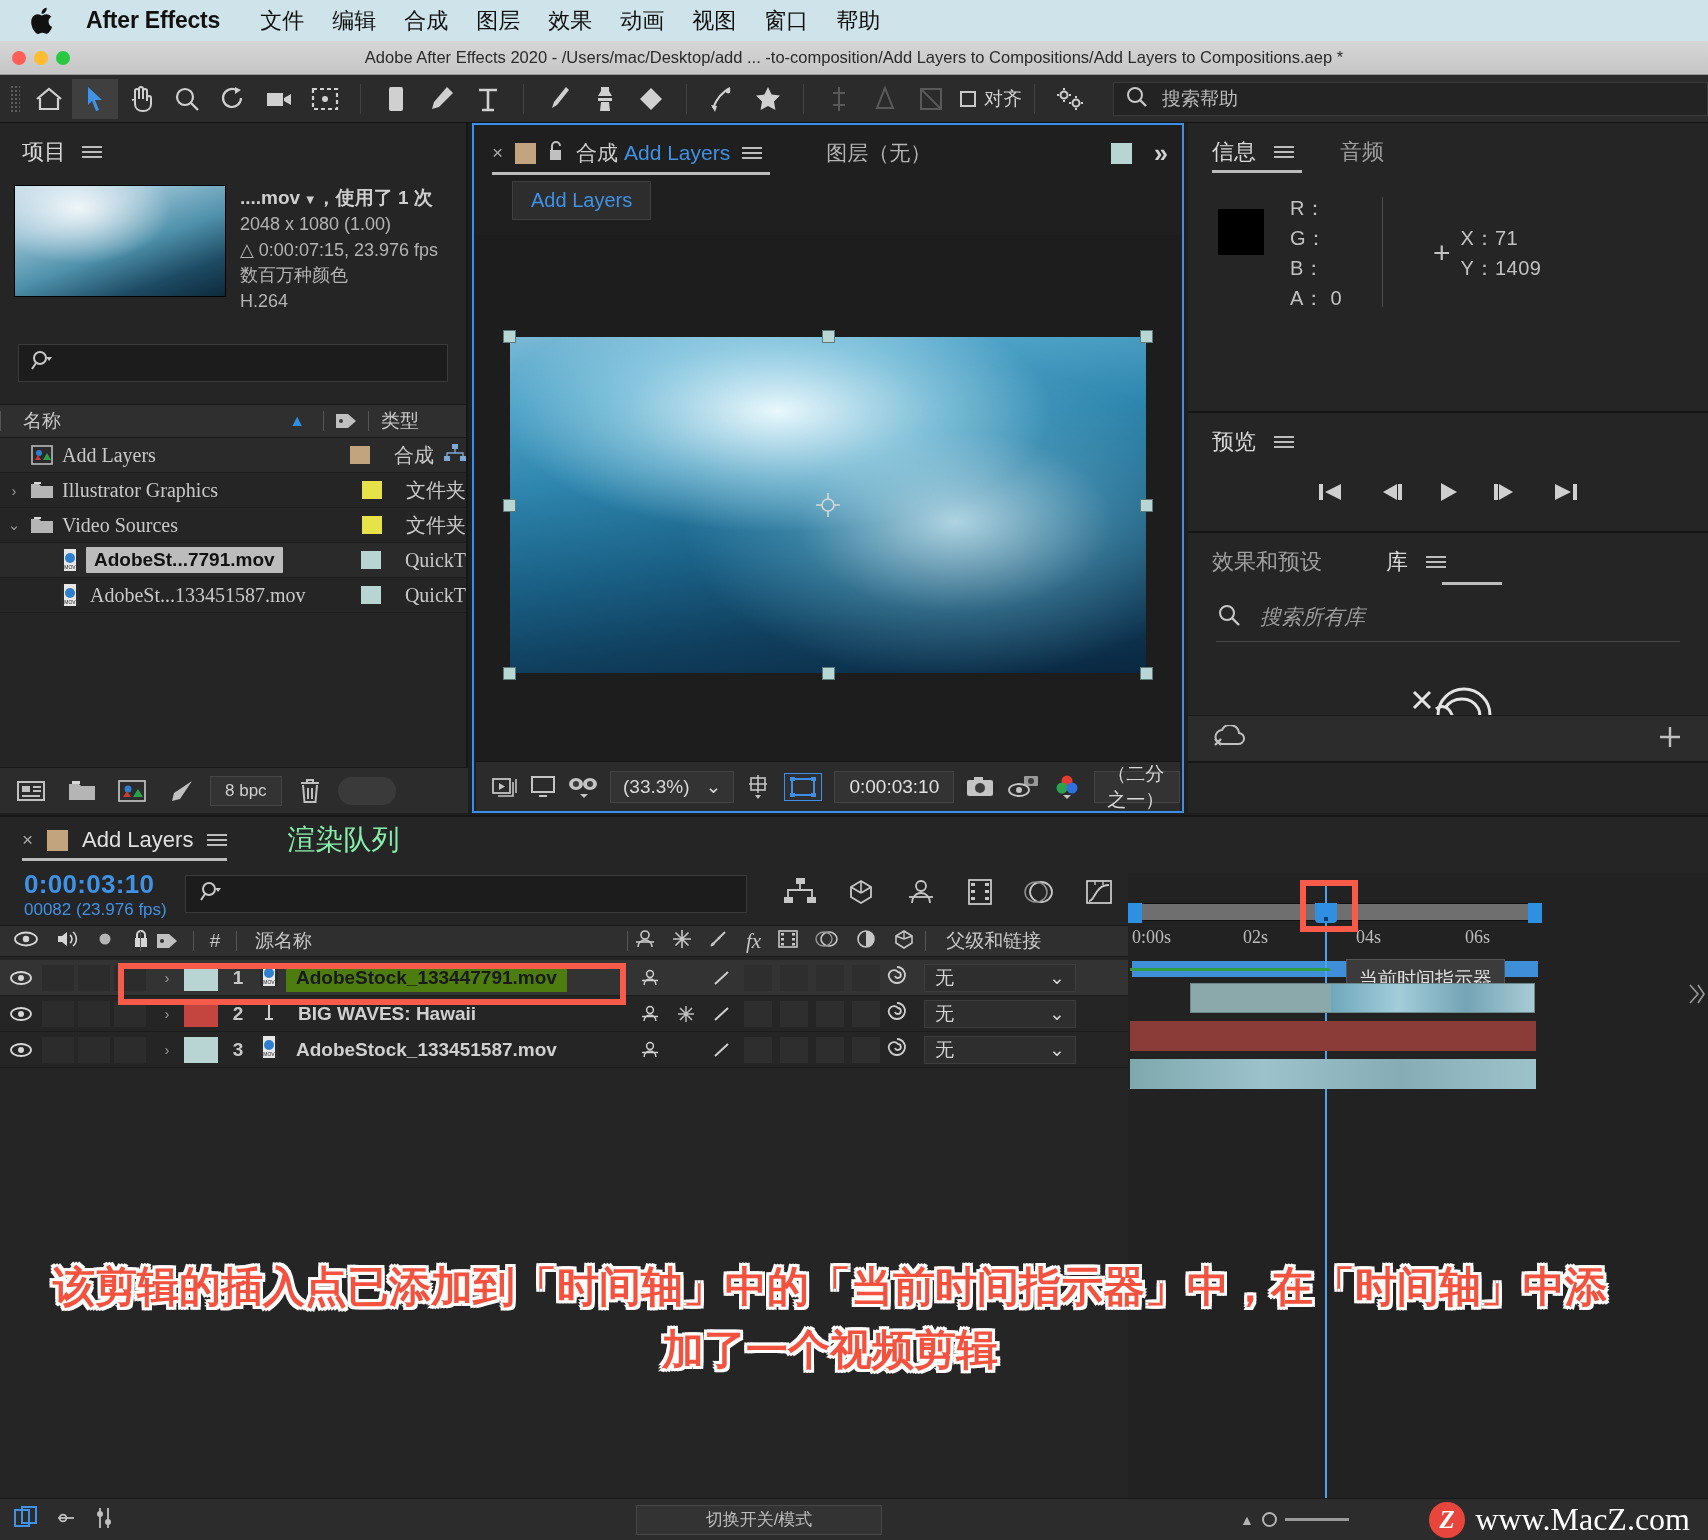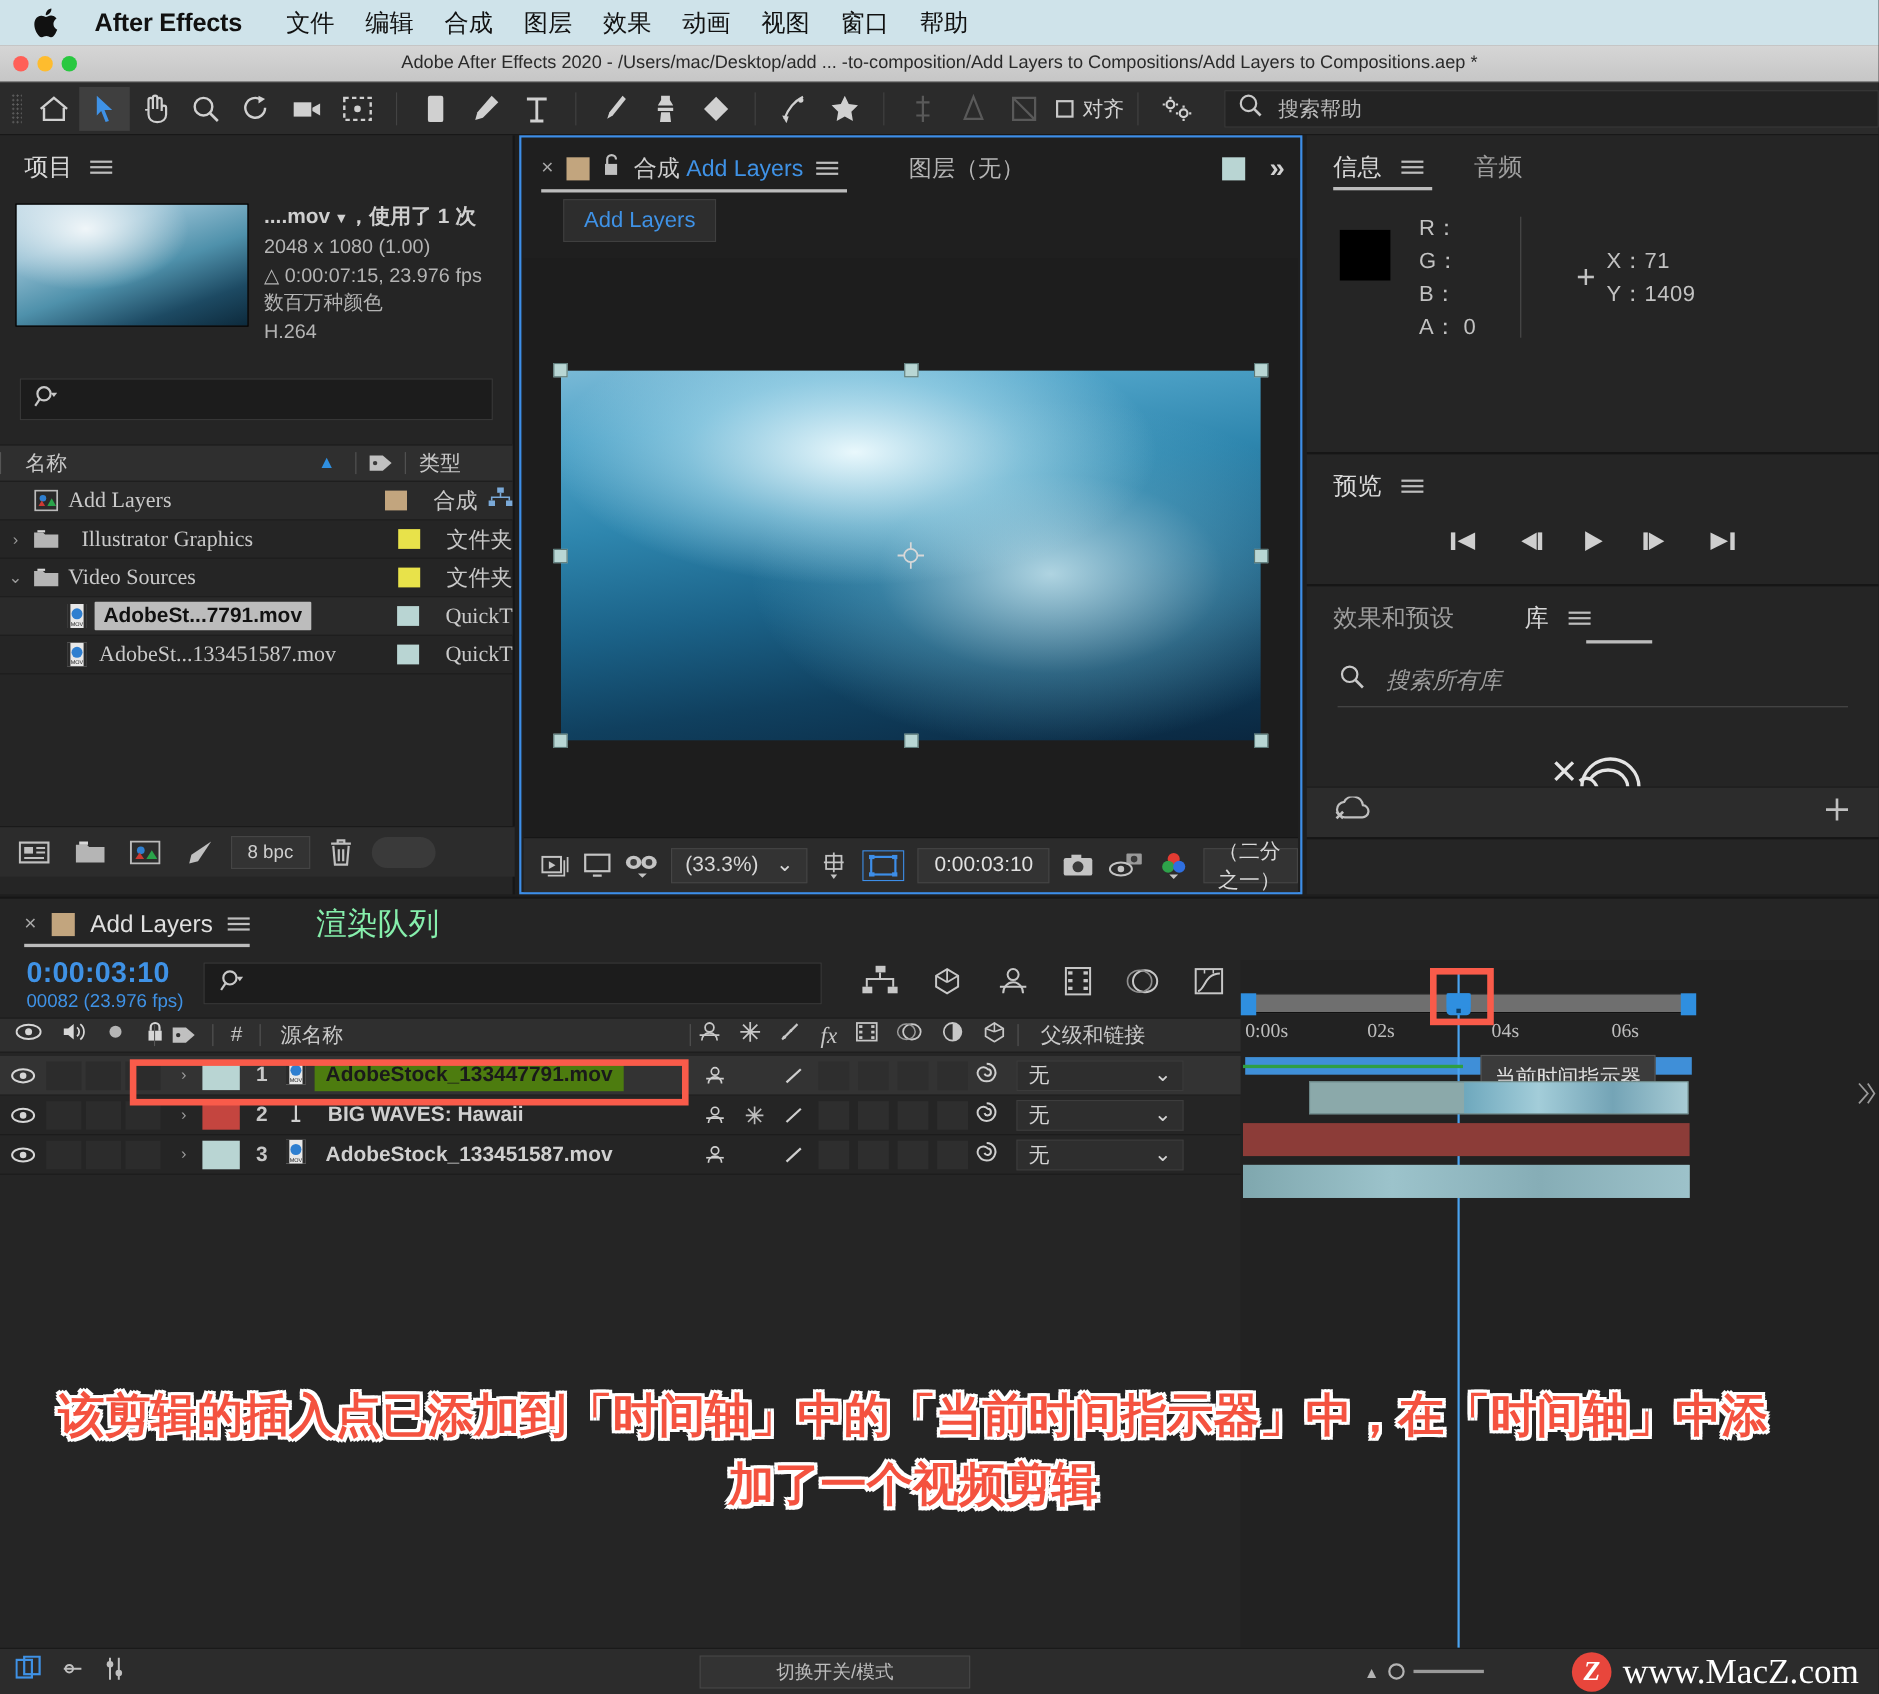--- a/index.html
+++ b/index.html
@@ -108,21 +108,21 @@
   .prow .ic { width: 28px; display:flex; align-items:center; justify-content:center;}
   .prow .lbl { font-family: "Liberation Serif", serif; font-size: 20px; }
   .prow .lbl.sel {
     background: #bcbcbc; color: #111; font-family:"Liberation Sans",sans-serif;
     font-weight: bold; font-size: 19px; padding: 2px 8px; border-radius:1px;
   }
   .prow .swatch { width: 20px; height: 18px; }
   .prow .tcol { width: 44px; display:flex; justify-content:center; }
   .prow .type { padding-left: 12px; font-family:"Liberation Serif", serif; font-size: 20px;}
   .proj-foot {
-    position:absolute; bottom: 16px; left:0; width: 468px; height: 46px;
+    position:absolute; bottom: 0; left:0; width: 468px; height: 46px;
     background: #2c2c2c; border-top: 1px solid #191919;
     display:flex; align-items:center; gap: 6px; padding-left: 10px;
   }
   .fbtn { width: 44px; height: 34px; display:flex; align-items:center; justify-content:center; color:#c2c2c2;}
   .bpc { height: 30px; background: #333; border:1px solid #454545; padding: 0 14px;
          display:flex; align-items:center; font-size:17px; color:#cfcfcf; }
   .pill { width: 58px; height: 28px; border-radius: 14px; background:#3a3a3a; }
 
   
   .comp {
@@ -509,21 +509,21 @@
       </div>
 
       <div class="prow">
         <span class="twisty">›</span>
         <span class="ic">
           <svg width="24" height="19" viewBox="0 0 24 19">
               <path fill="#b5b5b5" d="M1 3h8l2 2h12v12H1z"></path>
               <rect x="4" y="1" width="7" height="2" fill="#d8d8d8"></rect>
             </svg>
         </span>
-        <span class="lbl" style="margin-left:18px">Illustrator Graphics</span>
+        <span class="lbl" style="margin-left:6px">Illustrator Graphics</span>
         <span style="flex:1"></span>
         <span class="tcol">
             <span class="swatch" style="background:#e8e24a"></span>
           </span>
         <span class="type">文件夹</span>
       </div>
 
       <div class="prow">
         <span class="twisty">⌄</span>
         <span class="ic">

